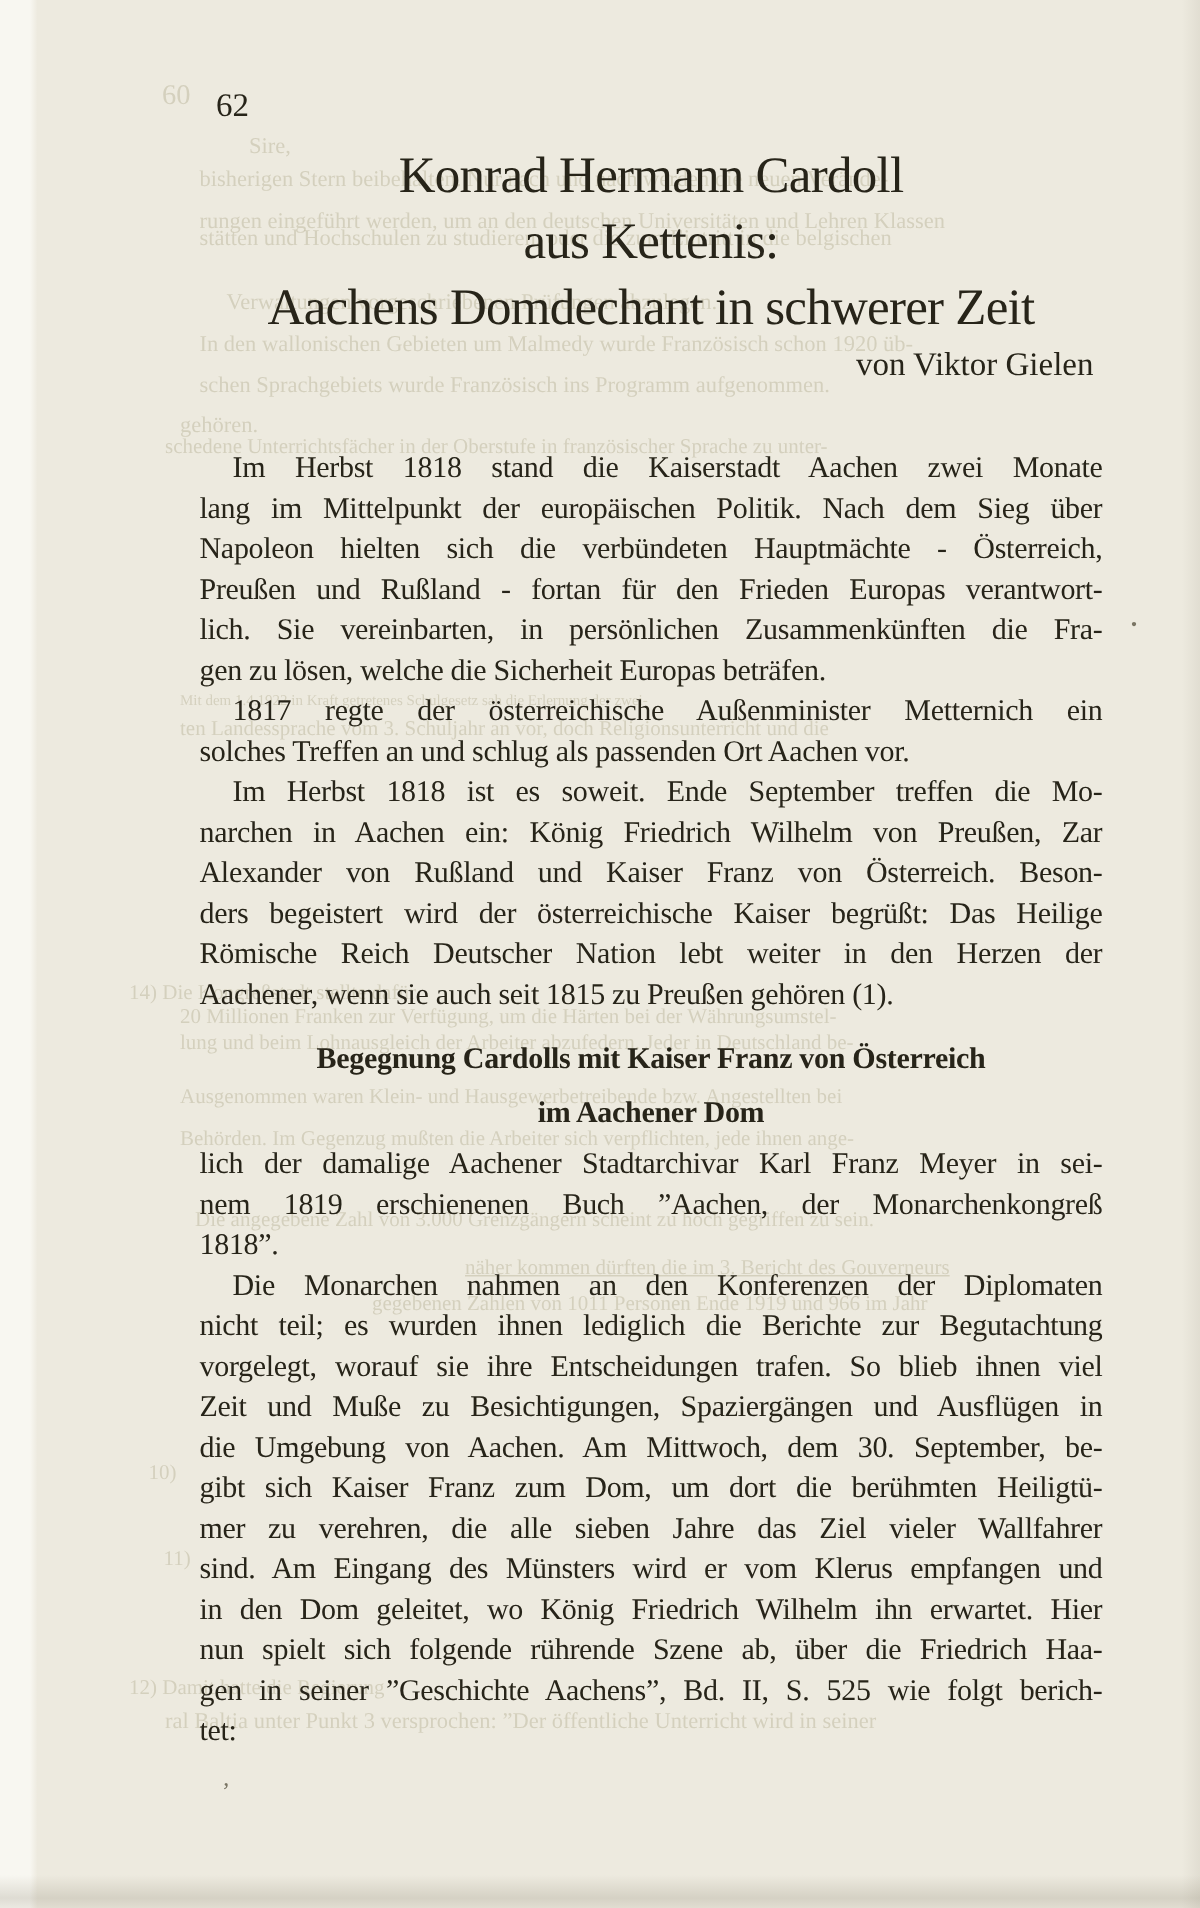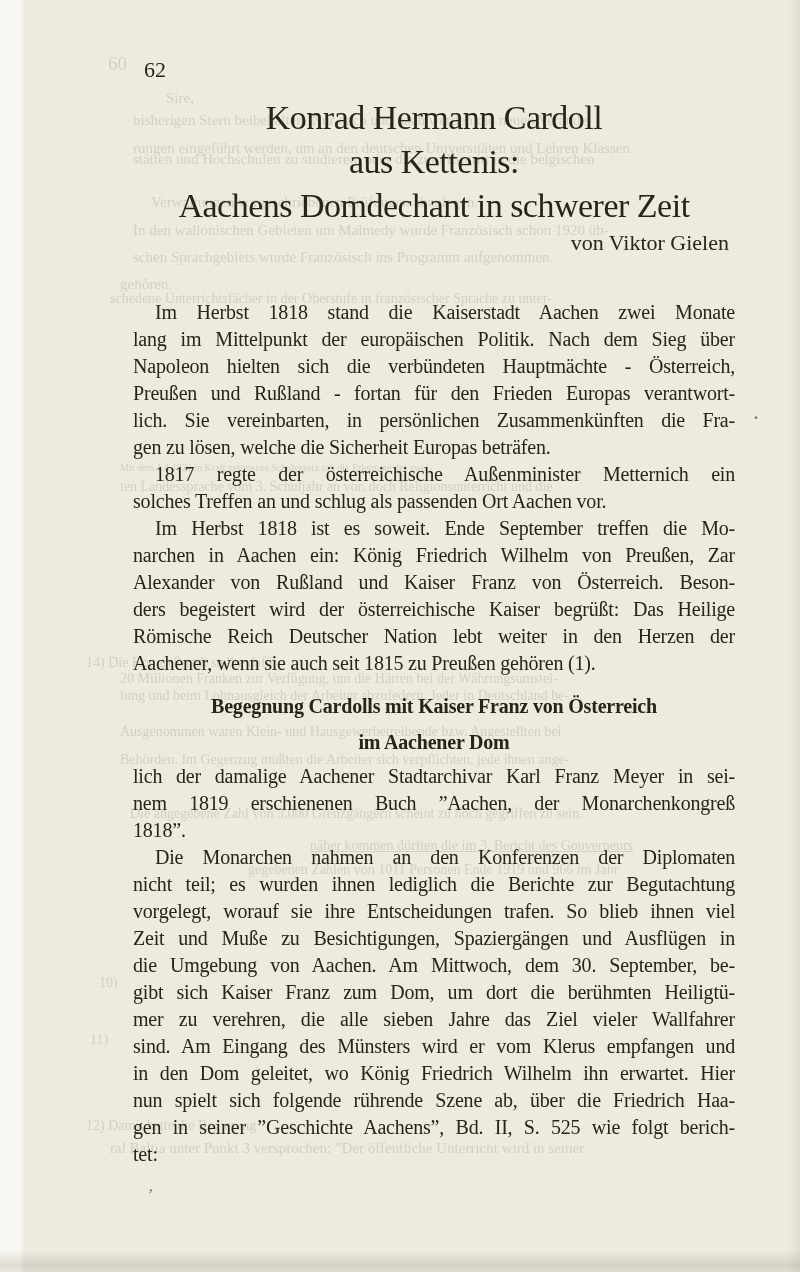--- a/index.html
+++ b/index.html
@@ -104,21 +104,21 @@
       <div class="ghost" style="left: 120px; top: 479px; font-size: 14px;">ten Landessprache vom 3. Schuljahr an vor, doch Religionsunterricht und die</div>
       <div class="ghost" style="left: 86px; top: 655px; font-size: 14px; text-align: center;">14) Die Kongreßstadt stellte dafür</div>
       <div class="ghost" style="left: 120px; top: 671px; font-size: 14px;">20 Millionen Franken zur Verfügung, um die Härten bei der Währungsumstel-</div>
       <div class="ghost" style="left: 120px; top: 688px; font-size: 14px;">lung und beim Lohnausgleich der Arbeiter abzufedern. Jeder in Deutschland be-</div>
       <div class="ghost" style="left: 120px; top: 724px; font-size: 14px;">Ausgenommen waren Klein- und Hausgewerbetreibende bzw. Angestellten bei</div>
       <div class="ghost" style="left: 120px; top: 752px; font-size: 14px;">Behörden. Im Gegenzug mußten die Arbeiter sich verpflichten, jede ihnen ange-</div>
       <div class="ghost" style="left: 130px; top: 806px; font-size: 14px;">Die angegebene Zahl von 3.000 Grenzgängern scheint zu hoch gegriffen zu sein.</div>
       <div class="ghost" style="left: 310px; top: 838px; font-size: 14px; text-decoration: underline;">näher kommen dürften die im 3. Bericht des Gouverneurs</div>
       <div class="ghost" style="left: 248px; top: 862px; font-size: 14px; text-align: center;">gegebenen Zahlen von 1011 Personen Ende 1919 und 966 im Jahr</div>
       <div class="ghost" style="left: 99px; top: 975px; font-size: 14px;">10)</div>
-      <div class="ghost" style="left: 90px; top: 1032px; font-size: 14px;">11)</div>
+      <div class="ghost" style="left: 109px; top: 1032px; font-size: 14px;">11)</div>
       <div class="ghost" style="left: 86px; top: 1118px; font-size: 14px;">12) Damit hatte die Regierung</div>
       <div class="ghost" style="left: 110px; top: 1140px; font-size: 15px;">ral Baltia unter Punkt 3 versprochen: ”Der öffentliche Unterricht wird in seiner</div>
       <div class="ghost dark" style="left: 752px; top: 404px; font-size: 24px;">·</div>
       <div class="ghost dark" style="left: 148px; top: 1186px; font-size: 16px;">’</div>
     </div>
 
   <div class="margin-strip"></div>
   <div class="edge-right"></div>
   <div class="edge-bottom"></div>
 

